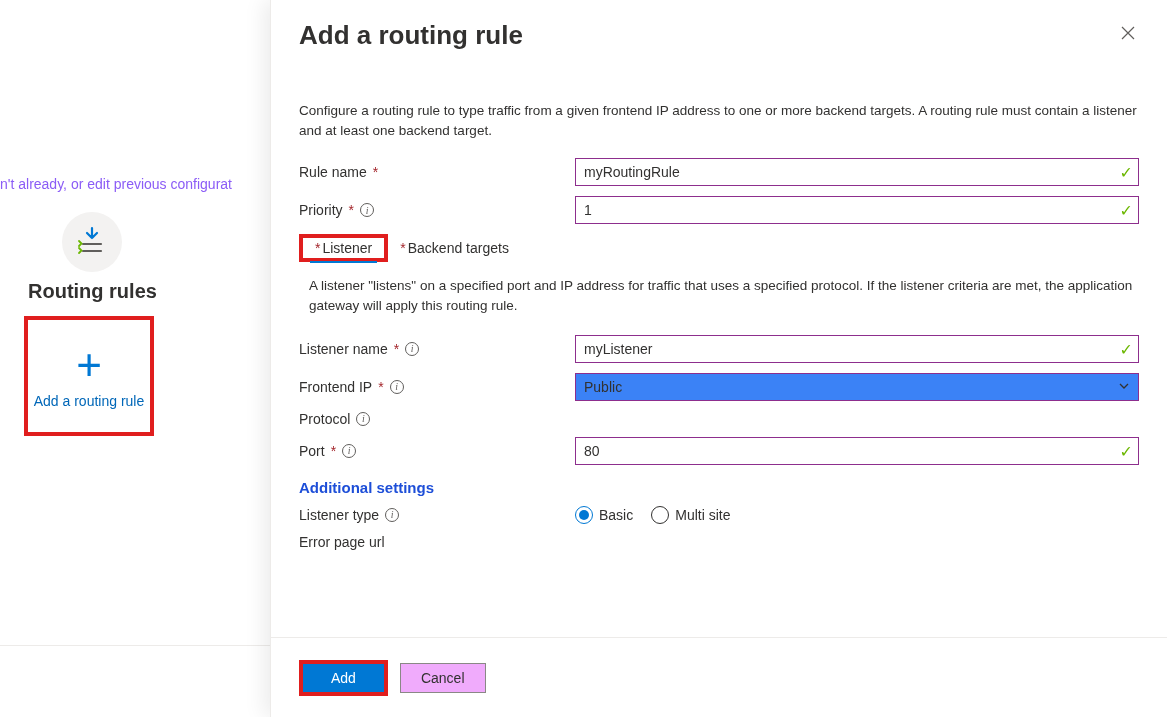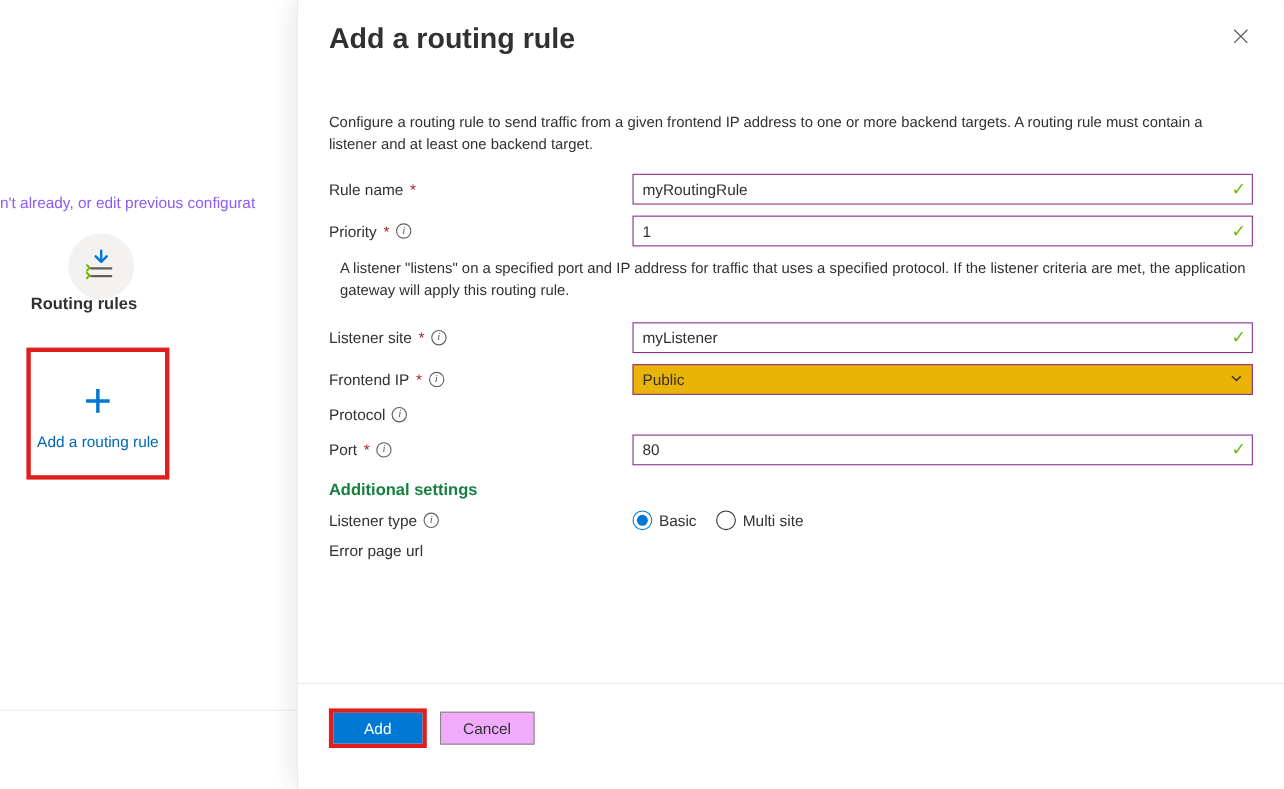--- a/index.html
+++ b/index.html
@@ -5,21 +5,21 @@
   * { box-sizing: border-box; font-family: "Segoe UI", Arial, sans-serif; }
   html,body { margin:0; padding:0; background:#fff; color:#323130; }
   body { width:1167px; height:717px; position:relative; overflow:hidden; font-size:14px; }
 
   .left-panel { position:absolute; left:0; top:0; width:270px; padding:0; }
   .truncated-text { position:absolute; top:176px; left:0; width:310px; font-size:14px; color:#8b5cf6; }
 
   .step-icon-wrap { position:absolute; left:62px; top:212px; width:60px; height:60px; border-radius:50%; background:#f3f2f1; display:flex; align-items:center; justify-content:center; }
   .step-icon-wrap svg { width:32px; height:32px; }
 
-  .routing-title { position:absolute; left:28px; top:268px; font-size:15px; font-weight:600; color:#323130; }
+  .routing-title { position:absolute; left:28px; top:280px; font-size:20px; font-weight:600; color:#323130; }
 
   .add-tile { position:absolute; left:24px; top:316px; width:130px; height:120px; border:4px solid #e01e1e; display:flex; flex-direction:column; align-items:center; justify-content:center; cursor:pointer; }
   .plus-icon { color:#0078d4; font-size:44px; line-height:44px; font-weight:300; }
   .add-tile-label { color:#0067b8; text-align:center; font-size:14px; margin-top:6px; }
 
   .panel { position:absolute; left:270px; top:0; right:0; bottom:0; background:#fff; border-left:1px solid #edebe9; box-shadow:-6px 0 20px rgba(0,0,0,0.08); }
 
   .panel-header { display:flex; justify-content:space-between; align-items:flex-start; padding:20px 28px 10px 28px; }
   .panel-title { font-size:26px; font-weight:700; color:#323130; }
   .close-x { font-size:18px; color:#605e5c; cursor:pointer; padding:4px; }
@@ -29,44 +29,44 @@
 
   .field-row { display:flex; align-items:center; margin-bottom:10px; }
   .label-col { width:276px; flex:0 0 276px; font-size:14px; color:#323130; display:flex; align-items:center; gap:6px;text-align:right; }
   .req { color:#a4262c; }
   .info-icon { width:14px; height:14px; border:1px solid #605e5c; border-radius:50%; display:inline-flex; align-items:center; justify-content:center; font-size:10px; color:#605e5c; font-style:italic; font-family:Georgia,serif; }
 
   .input-wrap { flex:1; position:relative; }
   .text-input { width:100%; height:28px; border:1px solid #8d2e8d; font-size:14px; padding:0 28px 0 8px; color:#323130; outline:none; }
   .check-mark { position:absolute; right:6px; top:50%; transform:translateY(-50%); color:#6bb700; font-size:16px; }
 
-  .sel { width:100%; height:28px; border:1px solid #8d2e8d; font-size:14px; padding:0 28px 0 8px; position:relative; background:#eab308; cursor:pointer; display:flex; align-items:center; }
+  .sel { width:100%; height:28px; border:1px solid #8d2e8d; font-size:14px; padding:0 28px 0 8px; position:relative; background:#3b82f6; cursor:pointer; display:flex; align-items:center; }
   .chev { position:absolute; right:8px; top:50%; transform:translateY(-50%); }
   .chev svg { width:12px; height:12px; }
 
   .tabs { display:flex; gap:0; margin-top:6px; margin-bottom:14px; }
   .tab { padding:6px 8px; font-size:14px; cursor:pointer; position:relative; }
   .tab.active { color:#323130; font-weight:400; }
   .tab.active::after { content:''; position:absolute; left:3px; right:3px; bottom:-1px; height:2px; background:#0078d4; }
   .tab .req { margin-right:2px; }
   .tab-listener-box { border:4px solid #e01e1e; padding:2px 4px; display:inline-block; }
 
   .tab-desc { font-size:13.5px; color:#323130; line-height:1.5; margin:0 0 18px 10px; }
 
   .sub-section { margin-left:0; }
-  .section-head { font-weight:600; font-size:15px; margin:14px 0 10px 0; color:#15803d; }
+  .section-head { font-weight:600; font-size:15px; margin:14px 0 10px 0; color:#1d4ed8; }
 
   .radio-group { display:flex; gap:18px; align-items:center; }
   .radio { width:18px; height:18px; border:1px solid #323130; border-radius:50%; display:inline-flex; align-items:center; justify-content:center; cursor:pointer; }
   .radio.checked::after { content:''; width:10px; height:10px; border-radius:50%; background:#0078d4; }
   .radio.checked { border-color:#0078d4; }
   .radio-label { font-size:14px; }
   .radio-item { display:flex; align-items:center; gap:6px; }
 
-  .footer { position:absolute; left:0; right:0; bottom:16px; height:80px; border-top:1px solid #edebe9; display:flex; align-items:center; padding-left:28px; gap:12px; }
+  .footer { position:absolute; left:0; right:0; bottom:0; height:80px; border-top:1px solid #edebe9; display:flex; align-items:center; padding-left:28px; gap:12px; }
   .btn-add-wrap { border:4px solid #e01e1e; display:inline-flex; padding:0; }
   .btn-primary { background:#0078d4; color:#fff; border:none; font-size:14px; padding:6px 28px; cursor:pointer; }
   .btn-secondary { background:#f0abfc; color:#323130; border:1px solid #8a8886; font-size:14px; padding:6px 20px; cursor:pointer; }
 
   .divider-line { position:absolute; left:0; width:270px; top:645px; height:1px; background:#edebe9; }
 </style>
 </head>
 <body>
 
 <div class="left-panel">
@@ -96,21 +96,21 @@
   <div class="panel-header">
     <div class="panel-title">Add a routing rule</div>
     <div class="close-x">
       <svg width="14" height="14" viewBox="0 0 14 14">
           <path d="M1 1 L13 13 M13 1 L1 13" stroke="#605e5c" stroke-width="1.2"></path>
         </svg>
     </div>
   </div>
 
   <div class="panel-body">
-    <div class="desc">Configure a routing rule to send traffic from a given frontend IP address to one or more backend targets. A routing rule must contain a listener and at least one backend target.</div>
+    <div class="desc">Configure a routing rule to type traffic from a given frontend IP address to one or more backend targets. A routing rule must contain a listener and at least one backend target.</div>
 
     <div class="field-row">
       <div class="label-col">
         <span>Rule name</span>
         <span class="req">*</span>
       </div>
       <div class="input-wrap">
         <input class="text-input" value="myRoutingRule" style="">
         <span class="check-mark">✓</span>
       </div>
@@ -121,28 +121,38 @@
         <span>Priority</span>
         <span class="req">*</span>
         <span class="info-icon">i</span>
       </div>
       <div class="input-wrap">
         <input class="text-input" value="1" style="">
         <span class="check-mark">✓</span>
       </div>
     </div>
 
+    <div class="tabs">
+      <span class="tab-listener-box">
+        <span class="tab active">
+          <span class="req">*</span><span>Listener</span>
+        </span>
+      </span>
+      <span class="tab" style="margin-left:4px">
+        <span class="req">*</span><span>Backend targets</span>
+      </span>
+    </div>
 
     <div class="tab-desc">A listener "listens" on a specified port and IP address for traffic that uses a specified protocol. If the listener criteria are met, the application gateway will apply this routing rule.</div>
 
     <div class="sub-section">
 
       <div class="field-row">
         <div class="label-col">
-          <span>Listener site</span>
+          <span>Listener name</span>
           <span class="req">*</span>
           <span class="info-icon">i</span>
         </div>
         <div class="input-wrap">
           <input class="text-input" value="myListener" style="">
           <span class="check-mark">✓</span>
         </div>
       </div>
 
       <div class="field-row">

